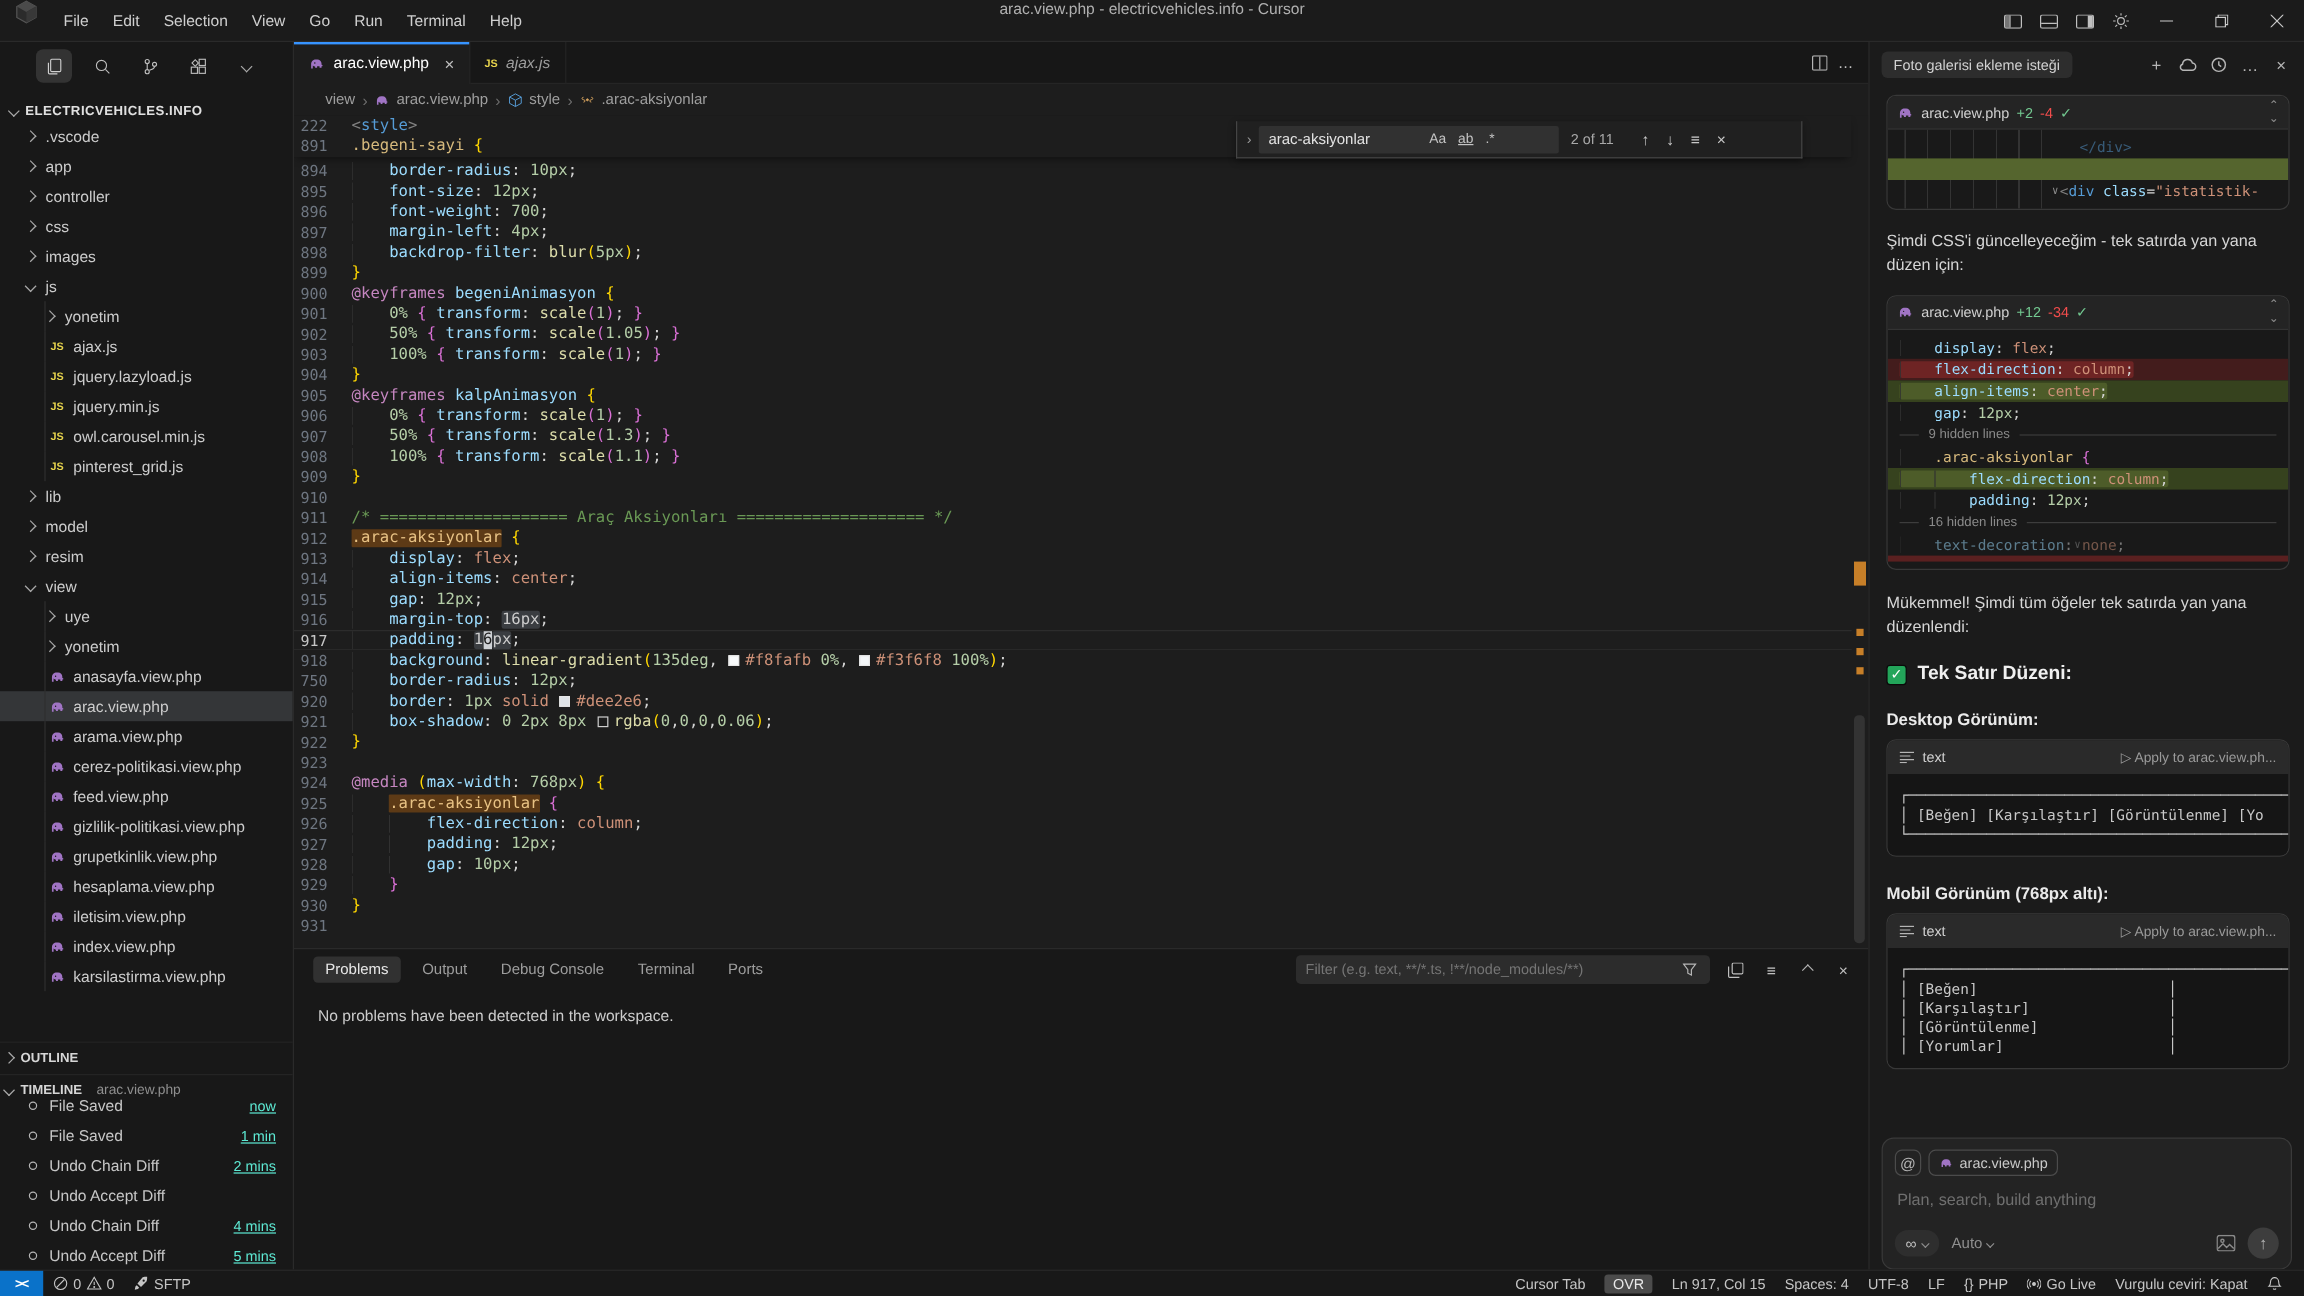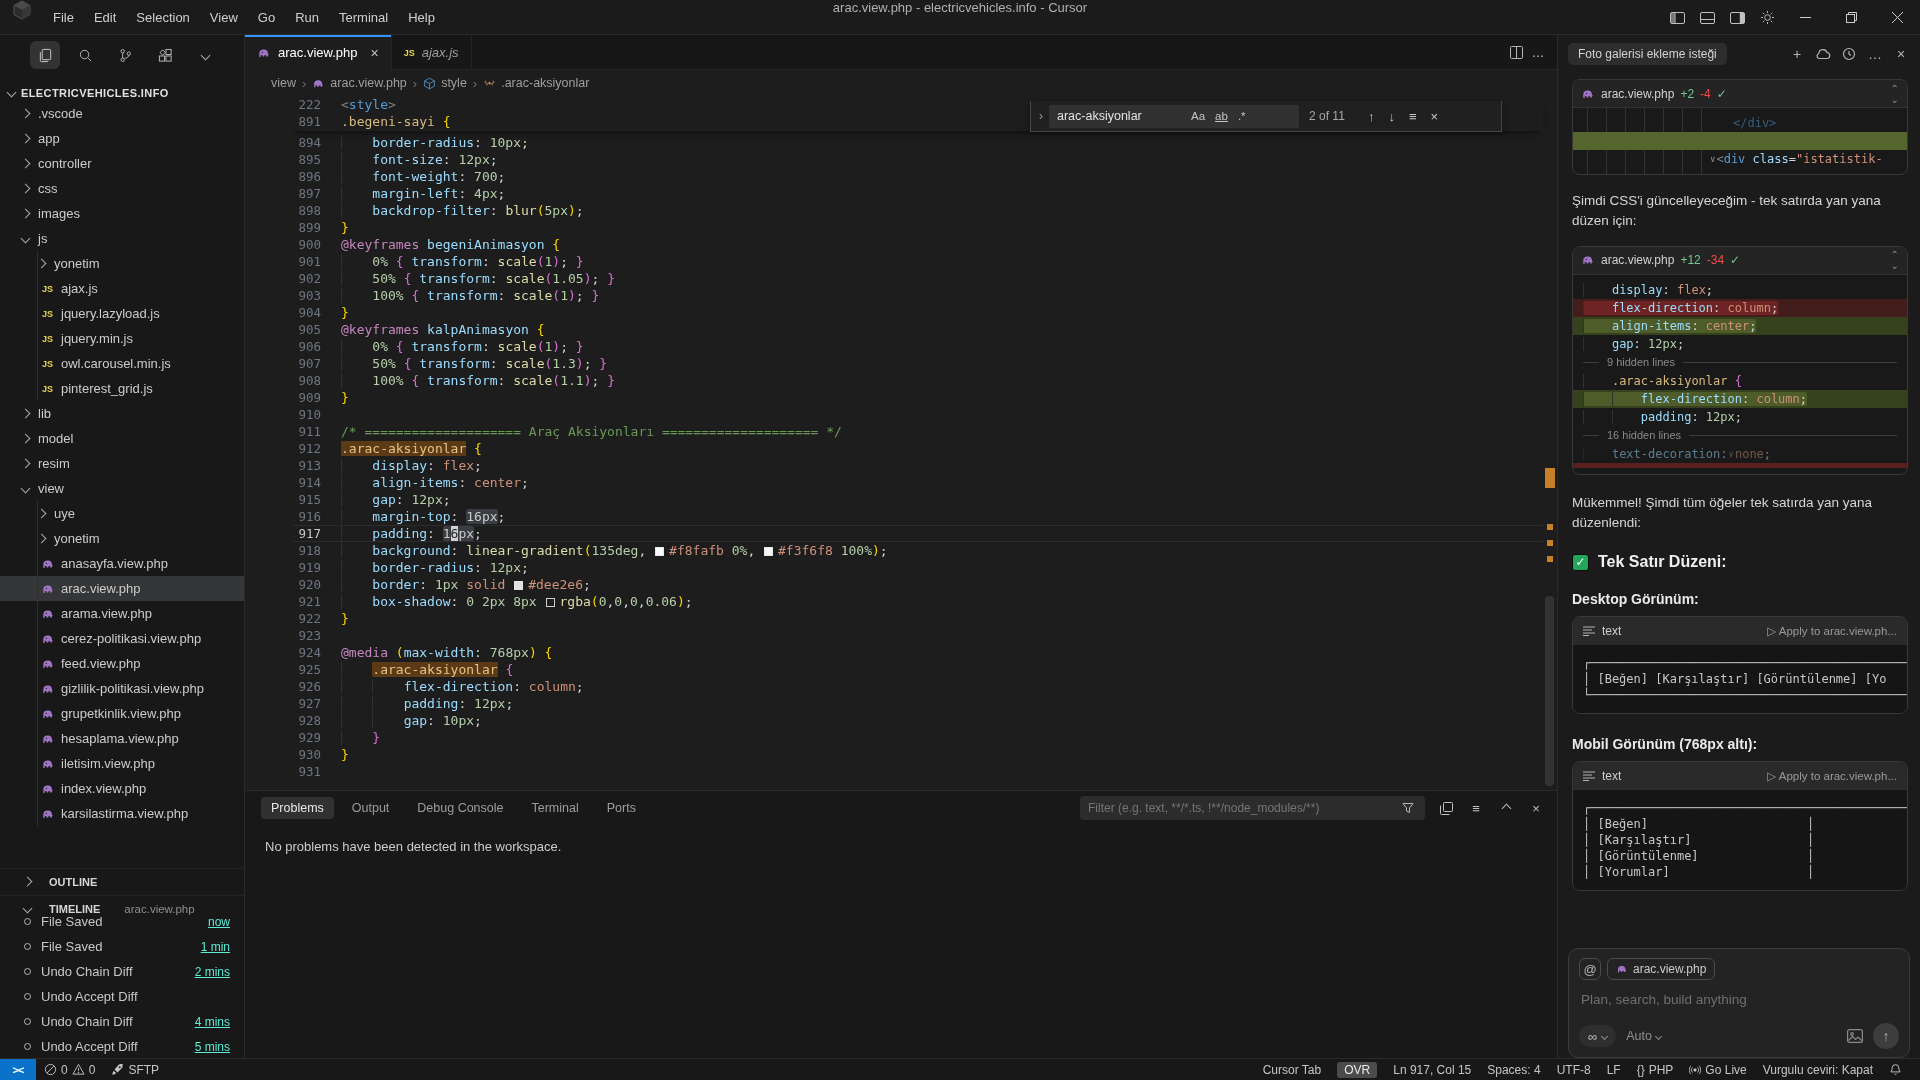--- a/index.html
+++ b/index.html
@@ -30,22 +30,22 @@
   .trow { position:relative; height:25px; display:flex; align-items:center; font-size:13px; color:#cccccc; }
   .trow.sel { background:#343638; }
   .trow.g::before { content:''; position:absolute; left:37px; top:0; bottom:0; border-left:1px solid #2f2f2f; }
   .chev { width:7px; height:7px; border-right:1.4px solid #aaaaaa; border-bottom:1.4px solid #aaaaaa;
           transform:rotate(-45deg); display:inline-block; flex:none; }
   .chev.open { transform:rotate(45deg); }
   .chev-up { width:7px; height:7px; border-right:1.6px solid #b5b5b5; border-top:1.6px solid #b5b5b5;
           transform:rotate(-45deg); display:inline-block; }
   .ficon { width:15px; height:15px; flex:none; display:flex; align-items:center; justify-content:center; }
   .jsbadge { color:#e8d44d; font-weight:bold; font-size:9px; font-family:"Liberation Sans",sans-serif; }
-  .sect { position:absolute; left:0; width:100%; height:26px; display:flex; align-items:center; gap:18px;
-          padding-left:24px; border-top:1px solid #242424; font-size:11px; font-weight:bold; color:#d6d6d6; }
+  .sect { position:absolute; left:0; width:100%; height:26px; display:flex; align-items:center; gap:6px;
+          padding-left:4px; border-top:1px solid #242424; font-size:11px; font-weight:bold; color:#d6d6d6; }
   .sect .sub { font-weight:normal; font-size:11.5px; color:#8f8f8f; margin-left:6px; }
   .timeline { position:absolute; left:0; width:100%; top:874px; }
   .tlrow { height:25px; display:flex; align-items:center; padding:0 14px 0 24px; font-size:13px; color:#c7c7c7; }
   .tlrow .dot { width:7px; height:7px; border:1.4px solid #b5b5b5; border-radius:50%; margin-right:10px; flex:none; }
   .tlrow .time { margin-left:auto; font-size:12px; color:#5eead4;text-decoration:underline; }
 
   
   .editorcol { position:absolute; left:245px; top:35px; right:363px; bottom:22px; background:#1d1d1d; }
   .tabbar { position:absolute; left:0; top:0; right:0; height:35px; background:#171717; display:flex; border-bottom:1px solid #252525;}
   .tab { height:35px; display:flex; align-items:center; gap:7px; padding:0 12px; font-size:13px; color:#9d9d9d;
@@ -55,21 +55,21 @@
   .tab .x { margin-left:6px; color:#c0c0c0; font-size:14px; }
   .tab.preview .lbl { font-style:italic; }
   .tabbar-right { margin-left:auto; display:flex; align-items:center; gap:4px; padding-right:10px; color:#b5b5b5; }
   .breadcrumb { position:absolute; left:0; top:35px; right:0; height:26px; display:flex; align-items:center;
                 gap:6px; padding-left:26px; font-size:12.5px; color:#9f9f9f; background:#1d1d1d; }
   .bc-sep { color:#6d6d6d; font-size:13px; }
   .bc-item { display:flex; align-items:center; gap:5px; }
 
   
   .code { position:absolute; left:0; top:61px; right:0; bottom:268px; overflow:hidden;
-          font-family:"DejaVu Sans Mono","Liberation Mono",monospace; font-size:13px;margin-left:48px; }
+          font-family:"DejaVu Sans Mono","Liberation Mono",monospace; font-size:13px; }
   .cl { height:17px; line-height:17px; white-space:pre; }
   .cl .ln { display:inline-block; width:48px; text-align:right; padding-right:20px; color:#6e7681;
             font-size:12.5px; vertical-align:top; }
   .cl .lc { white-space:pre; }
   .cur-line { box-shadow:inset 0 1px 0 rgba(255,255,255,.07), inset 0 -1px 0 rgba(255,255,255,.07); }
   .cur-line .ln { color:#c6c6c6; }
   .sticky { position:absolute; left:0; top:0; right:14px; background:#1d1d1d; z-index:3;
             box-shadow:0 4px 7px -3px rgba(0,0,0,.6); padding-bottom:1px; }
   .lines { position:absolute; left:0; top:38px; right:14px; }
   .tk-i  { box-shadow:inset 1px 0 0 #313131; }
@@ -628,21 +628,21 @@
           <div class="cl"><span class="ln">909</span><span class="lc"><span class="tk-b1">}</span></span></div>
           <div class="cl"><span class="ln">910</span><span class="lc"></span></div>
           <div class="cl"><span class="ln">911</span><span class="lc"><span class="tk-cm">/* ==================== Araç Aksiyonları ==================== */</span></span></div>
           <div class="cl"><span class="ln">912</span><span class="lc"><span class="tk-m">.arac-aksiyonlar</span><span class="tk-s"> </span><span class="tk-b1">{</span></span></div>
           <div class="cl"><span class="ln">913</span><span class="lc"><span class="tk-i">    </span><span class="tk-p">display</span><span class="tk-u">:</span><span class="tk-s"> </span><span class="tk-v">flex</span><span class="tk-u">;</span></span></div>
           <div class="cl"><span class="ln">914</span><span class="lc"><span class="tk-i">    </span><span class="tk-p">align-items</span><span class="tk-u">:</span><span class="tk-s"> </span><span class="tk-v">center</span><span class="tk-u">;</span></span></div>
           <div class="cl"><span class="ln">915</span><span class="lc"><span class="tk-i">    </span><span class="tk-p">gap</span><span class="tk-u">:</span><span class="tk-s"> </span><span class="tk-n">12px</span><span class="tk-u">;</span></span></div>
           <div class="cl"><span class="ln">916</span><span class="lc"><span class="tk-i">    </span><span class="tk-p">margin-top</span><span class="tk-u">:</span><span class="tk-s"> </span><span class="tk-wh">16px</span><span class="tk-u">;</span></span></div>
           <div class="cl cur-line"><span class="ln">917</span><span class="lc"><span class="tk-i">    </span><span class="tk-p">padding</span><span class="tk-u">:</span><span class="tk-s"> </span><span class="tk-wh">1</span><span class="tk-cur">6</span><span class="tk-wh">px</span><span class="tk-u">;</span></span></div>
           <div class="cl"><span class="ln">918</span><span class="lc"><span class="tk-i">    </span><span class="tk-p">background</span><span class="tk-u">:</span><span class="tk-s"> </span><span class="tk-fn">linear-gradient</span><span class="tk-b1">(</span><span class="tk-n">135deg</span><span class="tk-u">,</span><span class="tk-s"> </span><span class="tk-sw" style="background: rgb(248, 250, 251);"></span><span class="tk-v">#f8fafb</span><span class="tk-s"> </span><span class="tk-n">0%</span><span class="tk-u">,</span><span class="tk-s"> </span><span class="tk-sw" style="background: rgb(243, 246, 248);"></span><span class="tk-v">#f3f6f8</span><span class="tk-s"> </span><span class="tk-n">100%</span><span class="tk-b1">)</span><span class="tk-u">;</span></span></div>
-          <div class="cl"><span class="ln">919</span><span class="lc"><span class="tk-i">    </span><span class="tk-p">border-radius</span><span class="tk-u">:</span><span class="tk-s"> </span><span class="tk-n">12px</span><span class="tk-u">;</span></span></div>
+          <div class="cl"><span class="ln">750</span><span class="lc"><span class="tk-i">    </span><span class="tk-p">border-radius</span><span class="tk-u">:</span><span class="tk-s"> </span><span class="tk-n">12px</span><span class="tk-u">;</span></span></div>
           <div class="cl"><span class="ln">920</span><span class="lc"><span class="tk-i">    </span><span class="tk-p">border</span><span class="tk-u">:</span><span class="tk-s"> </span><span class="tk-n">1px</span><span class="tk-s"> </span><span class="tk-v">solid</span><span class="tk-s"> </span><span class="tk-sw" style="background: rgb(222, 226, 230);"></span><span class="tk-v">#dee2e6</span><span class="tk-u">;</span></span></div>
           <div class="cl"><span class="ln">921</span><span class="lc"><span class="tk-i">    </span><span class="tk-p">box-shadow</span><span class="tk-u">:</span><span class="tk-s"> </span><span class="tk-n">0</span><span class="tk-s"> </span><span class="tk-n">2px</span><span class="tk-s"> </span><span class="tk-n">8px</span><span class="tk-s"> </span><span class="tk-sw o"></span><span class="tk-fn">rgba</span><span class="tk-b1">(</span><span class="tk-n">0</span><span class="tk-u">,</span><span class="tk-n">0</span><span class="tk-u">,</span><span class="tk-n">0</span><span class="tk-u">,</span><span class="tk-n">0.06</span><span class="tk-b1">)</span><span class="tk-u">;</span></span></div>
           <div class="cl"><span class="ln">922</span><span class="lc"><span class="tk-b1">}</span></span></div>
           <div class="cl"><span class="ln">923</span><span class="lc"></span></div>
           <div class="cl"><span class="ln">924</span><span class="lc"><span class="tk-at">@media</span><span class="tk-s"> </span><span class="tk-b1">(</span><span class="tk-p">max-width</span><span class="tk-u">:</span><span class="tk-s"> </span><span class="tk-n">768px</span><span class="tk-b1">)</span><span class="tk-s"> </span><span class="tk-b1">{</span></span></div>
           <div class="cl"><span class="ln">925</span><span class="lc"><span class="tk-i">    </span><span class="tk-m">.arac-aksiyonlar</span><span class="tk-s"> </span><span class="tk-b2">{</span></span></div>
           <div class="cl"><span class="ln">926</span><span class="lc"><span class="tk-i">    </span><span class="tk-i">    </span><span class="tk-p">flex-direction</span><span class="tk-u">:</span><span class="tk-s"> </span><span class="tk-v">column</span><span class="tk-u">;</span></span></div>
           <div class="cl"><span class="ln">927</span><span class="lc"><span class="tk-i">    </span><span class="tk-i">    </span><span class="tk-p">padding</span><span class="tk-u">:</span><span class="tk-s"> </span><span class="tk-n">12px</span><span class="tk-u">;</span></span></div>
           <div class="cl"><span class="ln">928</span><span class="lc"><span class="tk-i">    </span><span class="tk-i">    </span><span class="tk-p">gap</span><span class="tk-u">:</span><span class="tk-s"> </span><span class="tk-n">10px</span><span class="tk-u">;</span></span></div>
           <div class="cl"><span class="ln">929</span><span class="lc"><span class="tk-i">    </span><span class="tk-b2">}</span></span></div>

